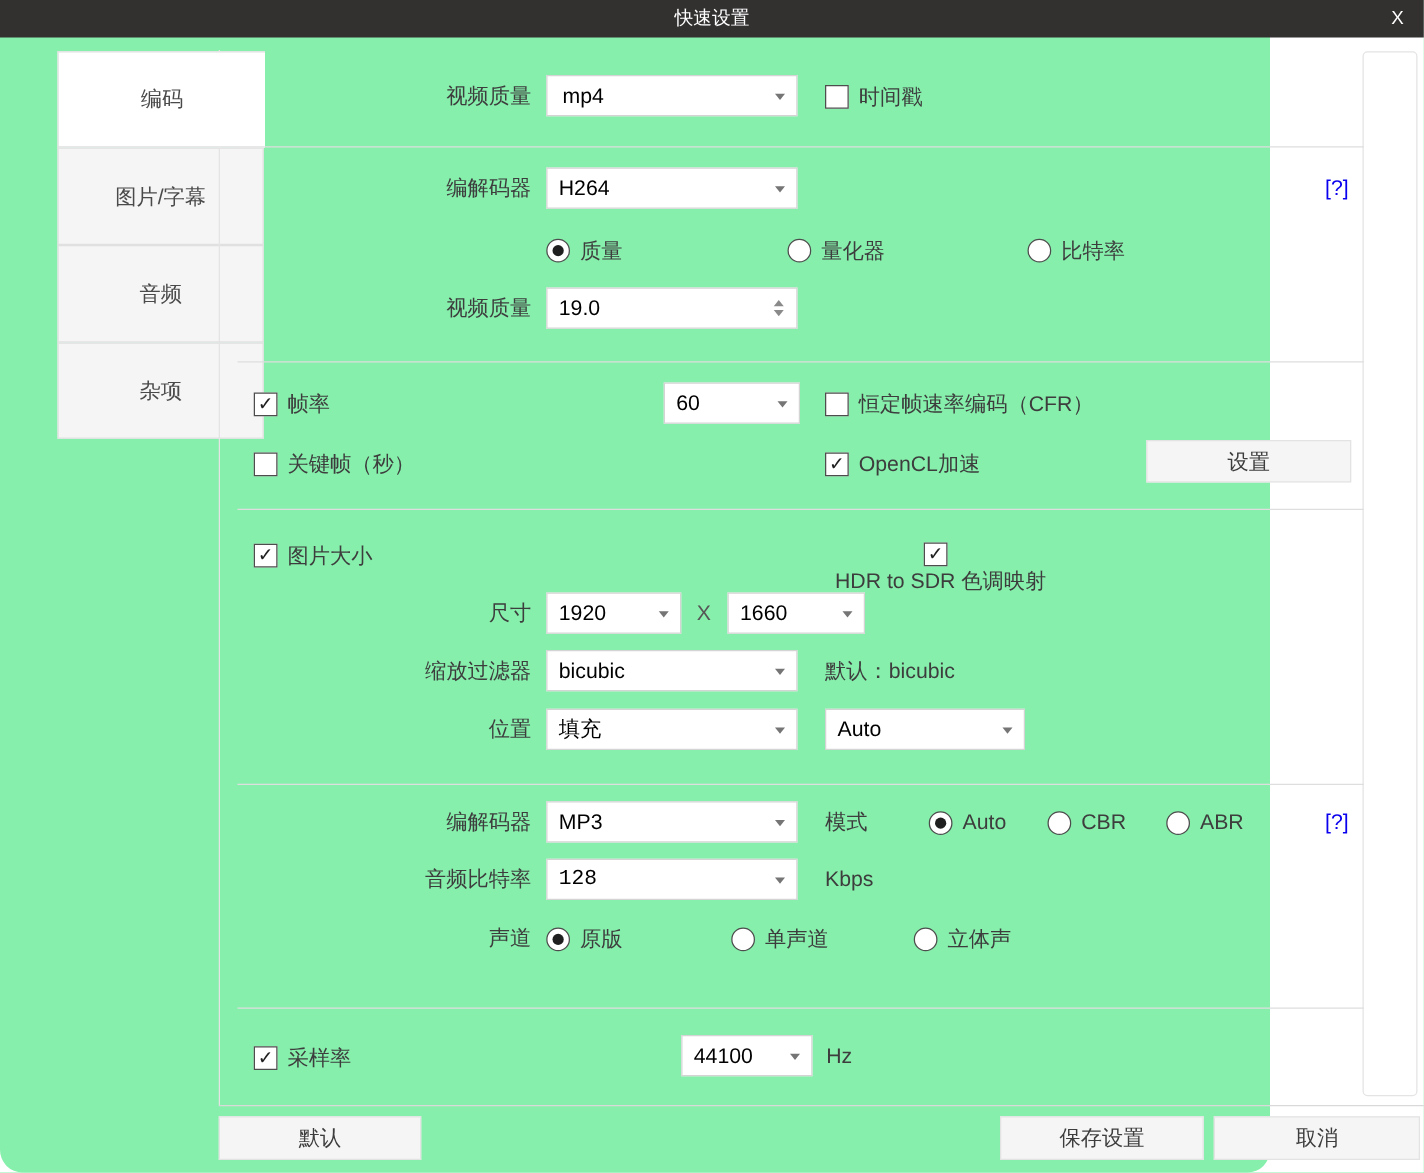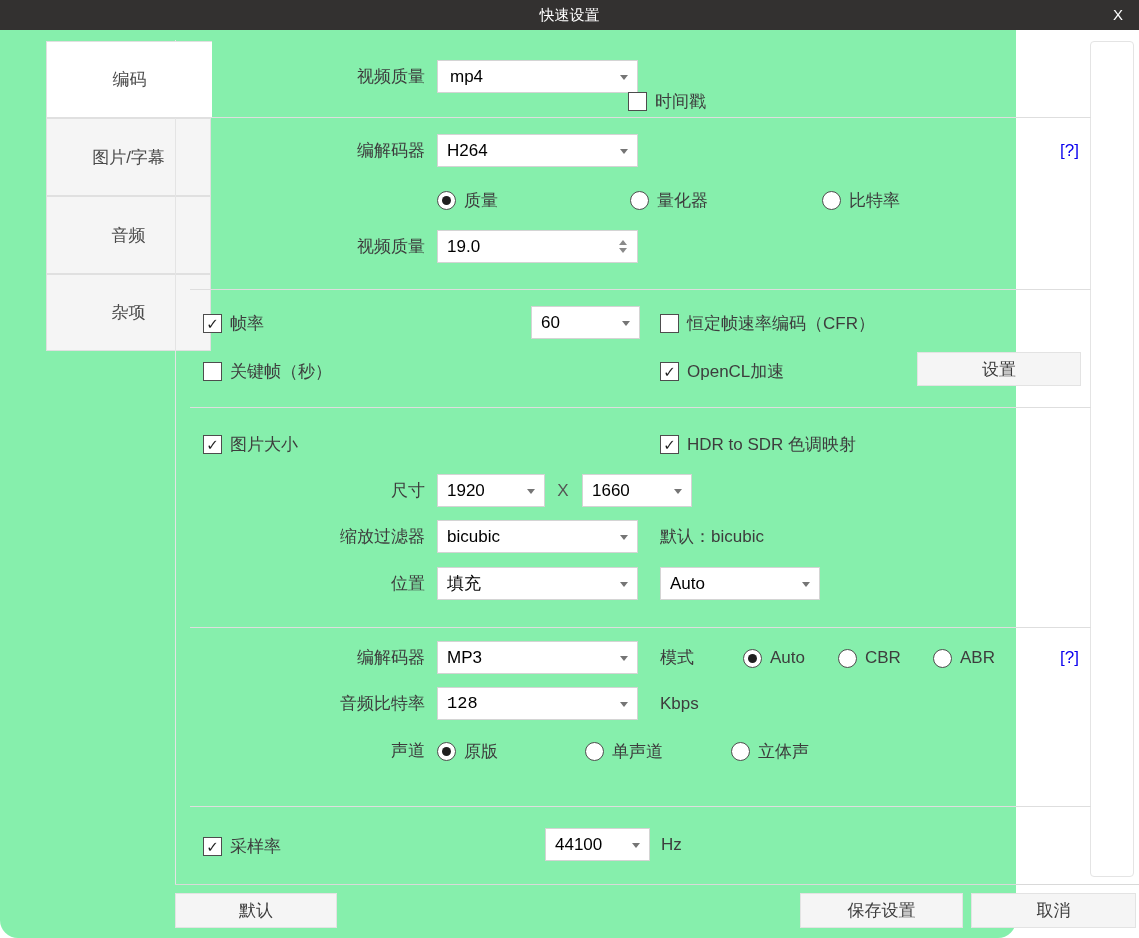--- a/index.html
+++ b/index.html
@@ -92,21 +92,21 @@
   </div>
 
   <div class="v-border"></div>
   <div class="scroll-track"></div>
 
   <div class="lbl r" style="left:190px;top:60px;width:235px;">视频质量</div>
   <div class="dd" style="left:437px;top:60px;width:201px;padding-left:12px;">
     <span class="val">mp4</span>
     <span class="arr"></span>
   </div>
-  <div class="cb" style="left:628px;top:67px;margin-top:24px;">
+  <div class="cb" style="left:660px;top:67px;">
     <span class="box"></span>
     <span class="cbl">时间戳</span>
   </div>
 
   <div class="sep" style="top:117px;"></div>
 
   <div class="lbl r" style="left:190px;top:134px;width:235px;">编解码器</div>
   <div class="dd" style="left:437px;top:134px;width:201px;">
     <span class="val">H264</span>
     <span class="arr"></span>
@@ -159,21 +159,21 @@
   <div class="btn" style="left:917px;top:352px;width:164px;height:34px;">
     <span>设置</span>
   </div>
 
   <div class="sep" style="top:407px;"></div>
 
   <div class="cb" style="left:203px;top:434px;">
     <span class="box on"></span>
     <span class="cbl">图片大小</span>
   </div>
-  <div class="cb" style="left:660px;top:434px;">
+  <div class="cb" style="left:660px;top:434px;flex-direction:column;">
     <span class="box on"></span>
     <span class="cbl">HDR to SDR 色调映射</span>
   </div>
 
   <div class="lbl r" style="left:190px;top:474px;width:235px;">尺寸</div>
   <div class="dd" style="left:437px;top:474px;width:108px;">
     <span class="val">1920</span>
     <span class="arr"></span>
   </div>
   <div class="lbl" style="left:552px;top:474px;width:22px;text-align:center;color:#555;">X</div>

